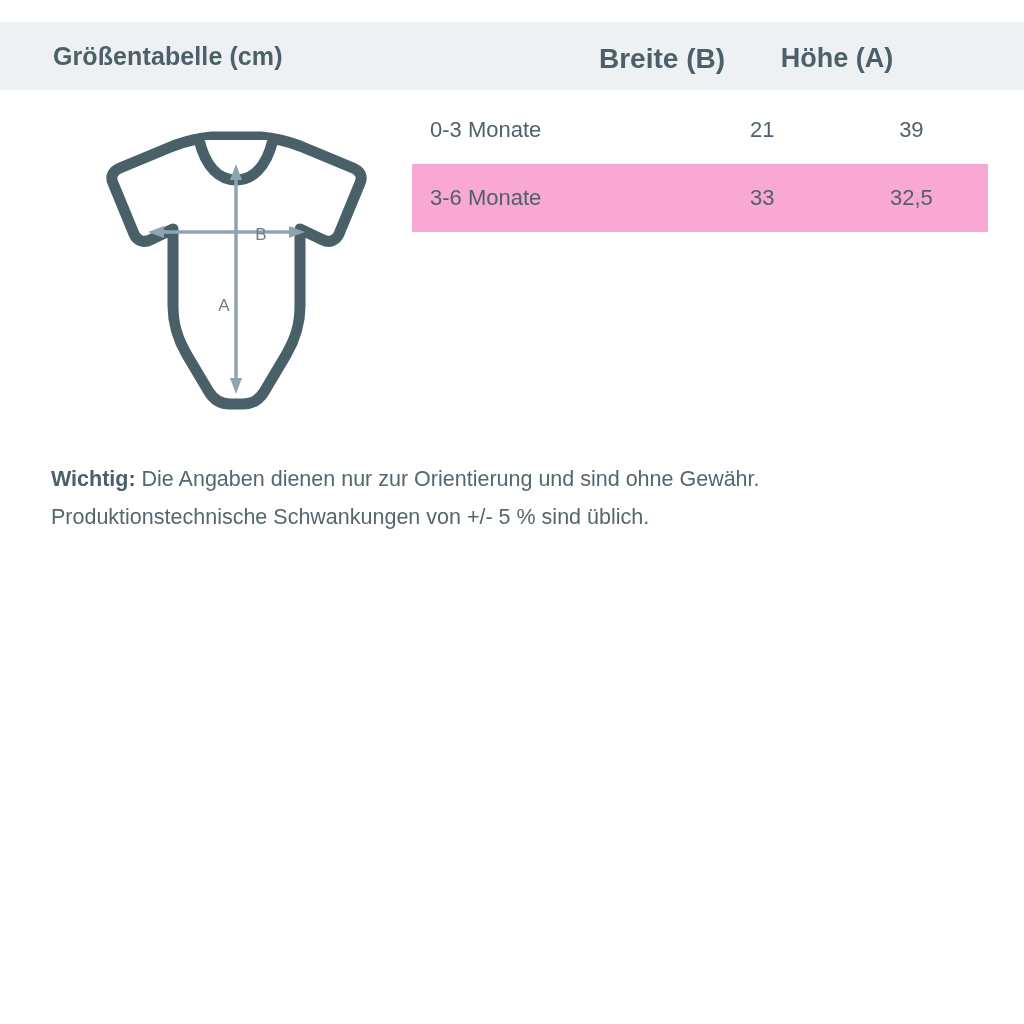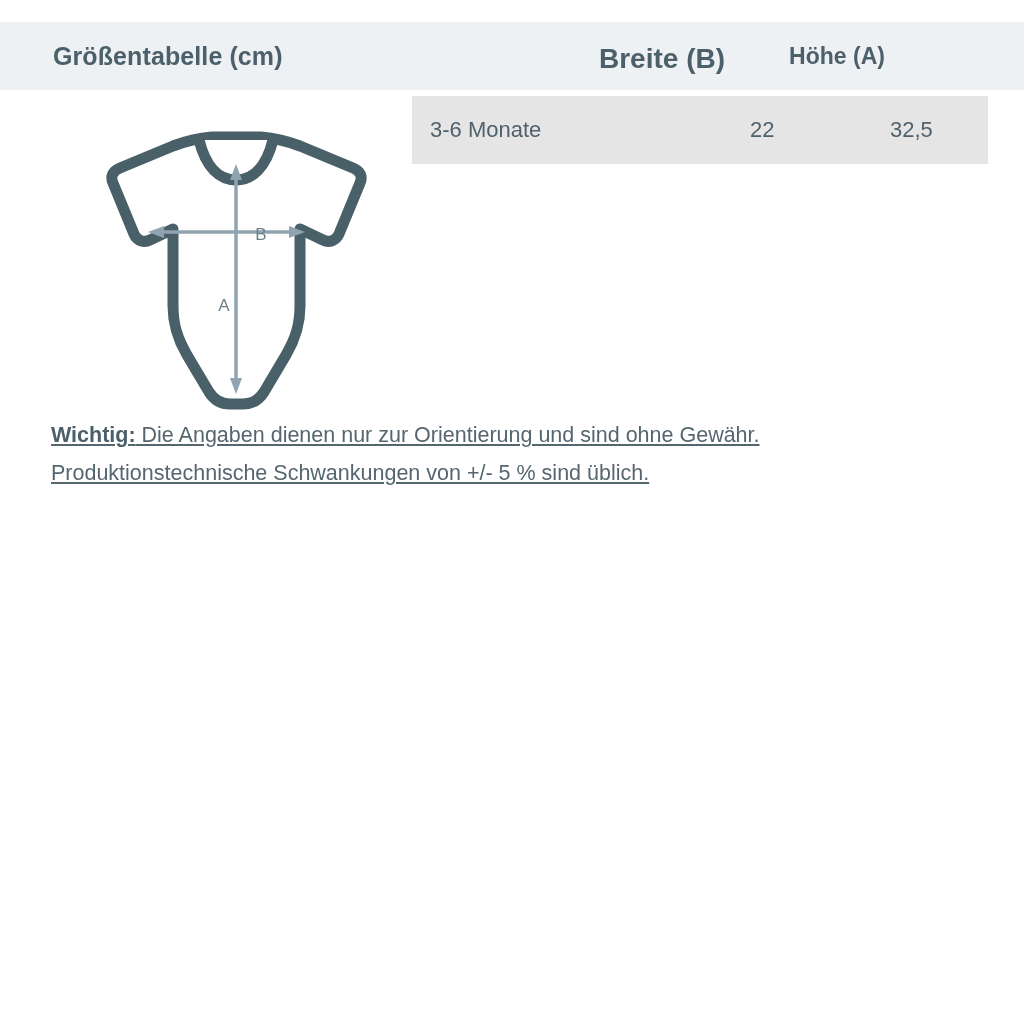--- a/index.html
+++ b/index.html
@@ -50,42 +50,42 @@
     font-size: 28px;
     font-weight: bold;
     color: #4c606b;
   }
   .header-col-a {
     position: absolute;
     left: 778px;
     top: 43px;
     width: 118px;
     text-align: center;
-    font-size: 23px;
+    font-size: 27px;
     font-weight: bold;
     color: #4c606b;
   }
 
   
   .size-table {
     position: absolute;
     left: 412px;
     top: 96px;
     width: 576px;
     border-collapse: collapse;
   }
   .size-table td {
     height: 68px;
     font-size: 22px;
     color: #50616c;
     padding: 0;
     border: 0;
   }
   .size-table tr.alt td {
-    background: #e5e5e5;
+    background: #f9a8d4;
   }
   .size-table td.c-size {
     padding-left: 18px;
     text-align: left;
     width: 268px;
   }
   .size-table td.c-width {
     width: 150px;
     text-align: center;
   }
@@ -100,26 +100,25 @@
     left: 60px;
     top: 110px;
     width: 330px;
     height: 320px;
   }
 
   
   .footnote {
     position: absolute;
     left: 51px;
-    top: 416px;
+    top: 460px;
     width: 930px;
     font-size: 21.5px;
     line-height: 38px;
     color: #55666f;
-    text-decoration: underline;
   }
   .footnote b {
     color: #4c606b;
     font-weight: bold;
   }
 </style>
 </head>
 <body>
 
 <div class="page">
@@ -168,23 +167,28 @@
       <polygon points="88,122 104,116 104,128" fill="#8fa4b0"></polygon>
       <polygon points="245,122 229,116 229,128" fill="#8fa4b0"></polygon>
 
       <text x="201" y="130" font-family="Liberation Sans, sans-serif" font-size="17" fill="#6c7f8a" text-anchor="middle">B</text>
       <text x="164" y="201" font-family="Liberation Sans, sans-serif" font-size="17" fill="#6c7f8a" text-anchor="middle">A</text>
     </svg>
   </div>
 
   <table class="size-table">
     <tbody>
+      <tr>
+        <td class="c-size">0-3 Monate</td>
+        <td class="c-width">21</td>
+        <td class="c-height">39</td>
+      </tr>
       <tr class="alt">
         <td class="c-size">3-6 Monate</td>
-        <td class="c-width">22</td>
+        <td class="c-width">33</td>
         <td class="c-height">32,5</td>
       </tr>
     </tbody>
   </table>
 
   <div class="footnote">
     <b>Wichtig:</b><span> Die Angaben dienen nur zur Orientierung und sind ohne Gewähr.</span><br>
     <span>Produktionstechnische Schwankungen von +/- 5 % sind üblich.</span>
   </div>
 

